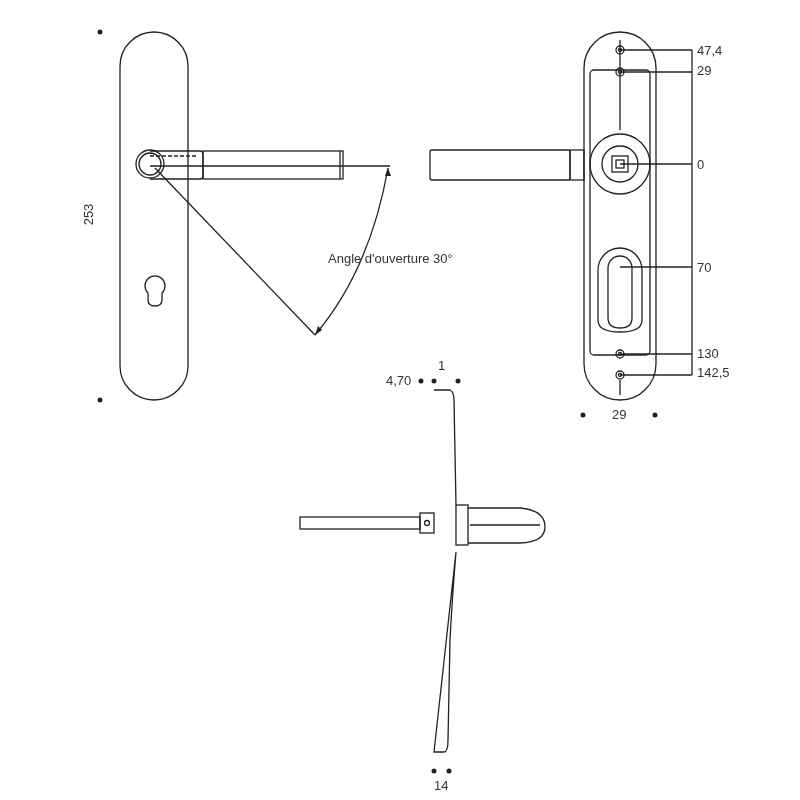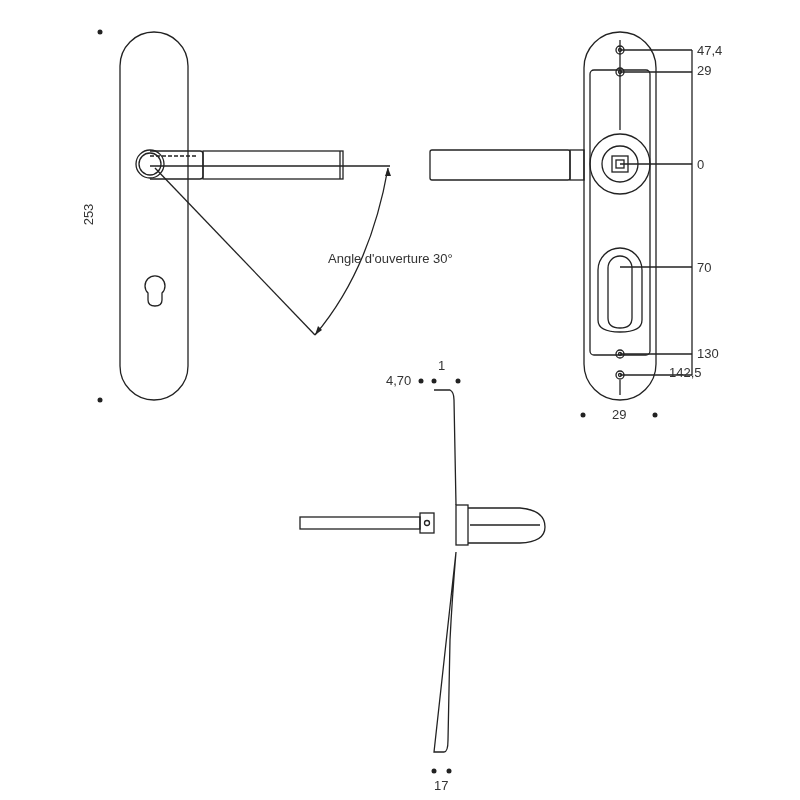--- a/index.html
+++ b/index.html
@@ -96,18 +96,18 @@
 </svg>
 
 <div class="lbl rot" style="left:78px;top:208px;">253</div>
 <div class="lbl" style="left:328px;top:252px;">Angle d'ouverture 30°</div>
 
 <div class="lbl" style="left:697px;top:44px;">47,4</div>
 <div class="lbl" style="left:697px;top:64px;">29</div>
 <div class="lbl" style="left:697px;top:158px;">0</div>
 <div class="lbl" style="left:697px;top:261px;">70</div>
 <div class="lbl" style="left:697px;top:347px;">130</div>
-<div class="lbl" style="left:669px;top:366px;">142,5</div>
+<div class="lbl" style="left:697px;top:366px;">142,5</div>
 <div class="lbl" style="left:612px;top:408px;">29</div>
 
 <div class="lbl" style="left:386px;top:374px;">4,70</div>
 <div class="lbl" style="left:438px;top:359px;">1</div>
-<div class="lbl" style="left:434px;top:779px;">17</div>
+<div class="lbl" style="left:434px;top:779px;">14</div>
 
 </body></html>

